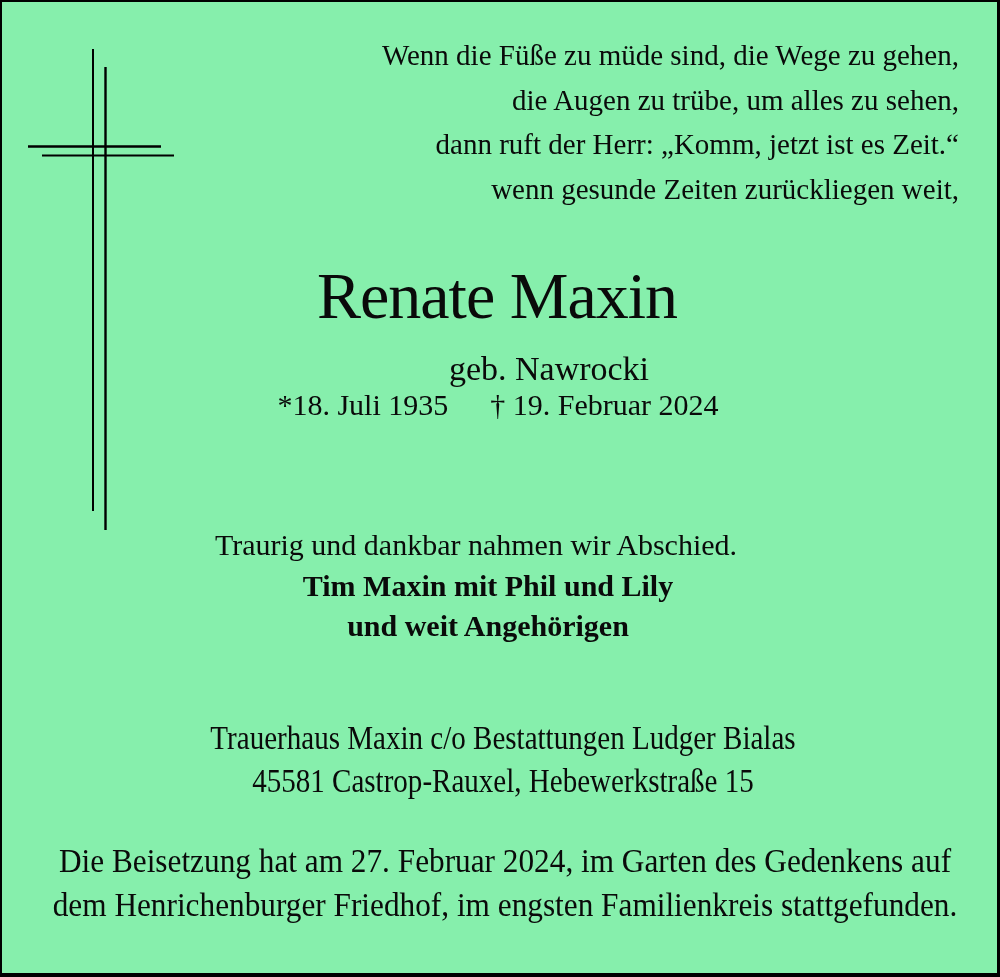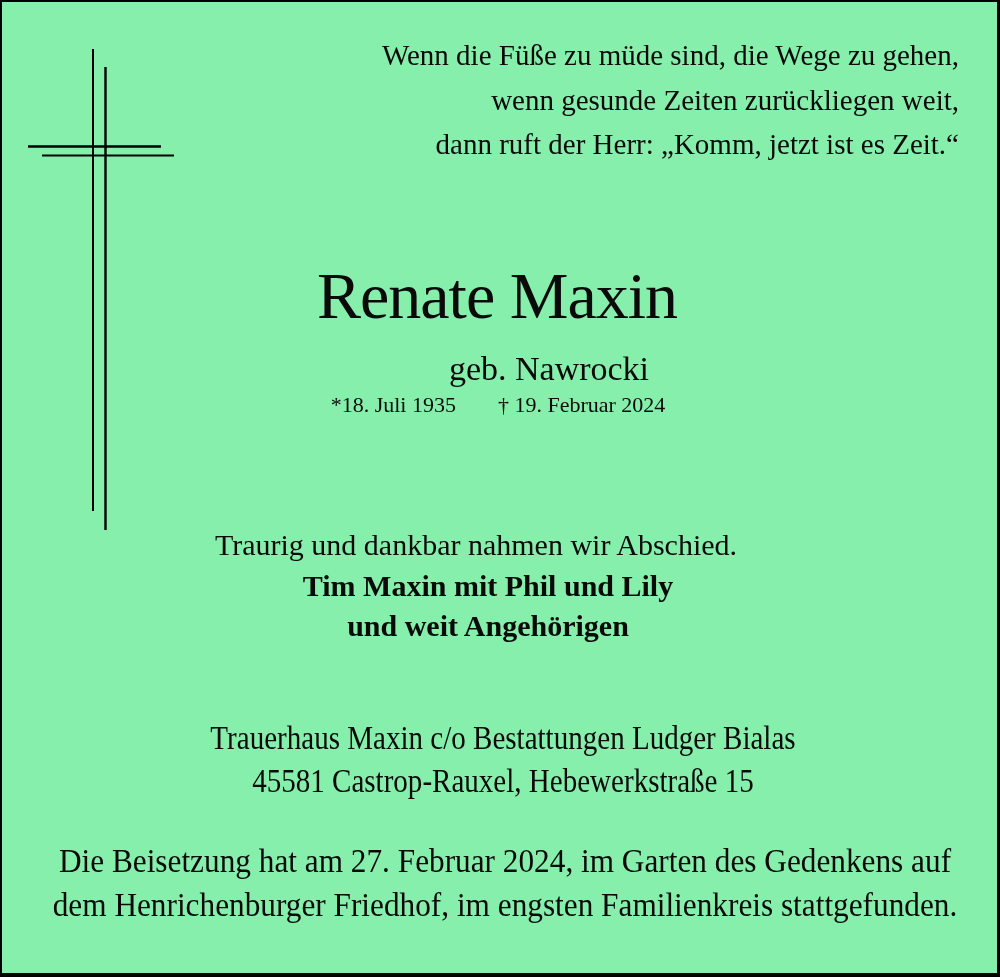--- a/index.html
+++ b/index.html
@@ -34,21 +34,21 @@
   .name {
     top: 261px;
     left: 495px;
     margin: 0;
     font-size: 66px;
     font-weight: normal;
     letter-spacing: -1px;
     line-height: 66px;
   }
   .maiden { top: 352px; left: 500px; font-size: 34px; line-height: 29px; margin-left: 47px; }
-  .dates  { top: 388px; left: 496px; font-size: 22px; line-height: 30px; }
+  .dates  { top: 388px; left: 496px; font-size: 30px; line-height: 30px; }
   .dates .death { margin-left: 42px; }
   .intro  { top: 528px; left: 474px; font-size: 30px; line-height: 30px; }
   .mourners {
     top: 564px; left: 486px;
     font-size: 30px; font-weight: bold; line-height: 39.5px;
   }
   .home {
     top: 715px; left: 501px;
     font-size: 33px; line-height: 43px;
     transform: translateX(-50%) scaleX(0.88);
@@ -66,22 +66,23 @@
 
   <svg class="cross-svg" width="200" height="560" viewBox="0 0 200 560" aria-hidden="true">
     <line x1="91" y1="47" x2="91" y2="509" stroke="#000" stroke-width="2"></line>
     <line x1="103.5" y1="65" x2="103.5" y2="528" stroke="#000" stroke-width="2.4"></line>
     <line x1="26" y1="144.5" x2="159" y2="144.5" stroke="#000" stroke-width="2.4"></line>
     <line x1="40" y1="153.5" x2="172" y2="153.5" stroke="#000" stroke-width="2.2"></line>
   </svg>
 
   <div class="poem">
     <div>Wenn die Füße zu müde sind, die Wege zu gehen,</div>
+    <div>die Augen zu trübe, um alles zu sehen,</div>
+    <div>dann ruft der Herr: „Komm, jetzt ist es Zeit.“</div>
     <div>wenn gesunde Zeiten zurückliegen weit,</div>
-    <div>dann ruft der Herr: „Komm, jetzt ist es Zeit.“</div>
   </div>
 
   <h1 class="cline name">Renate Maxin</h1>
 
   <div class="cline maiden">geb. Nawrocki</div>
 
   <div class="cline dates">
     <span>*18. Juli 1935</span><span class="death">† 19. Februar 2024</span>
   </div>
 

